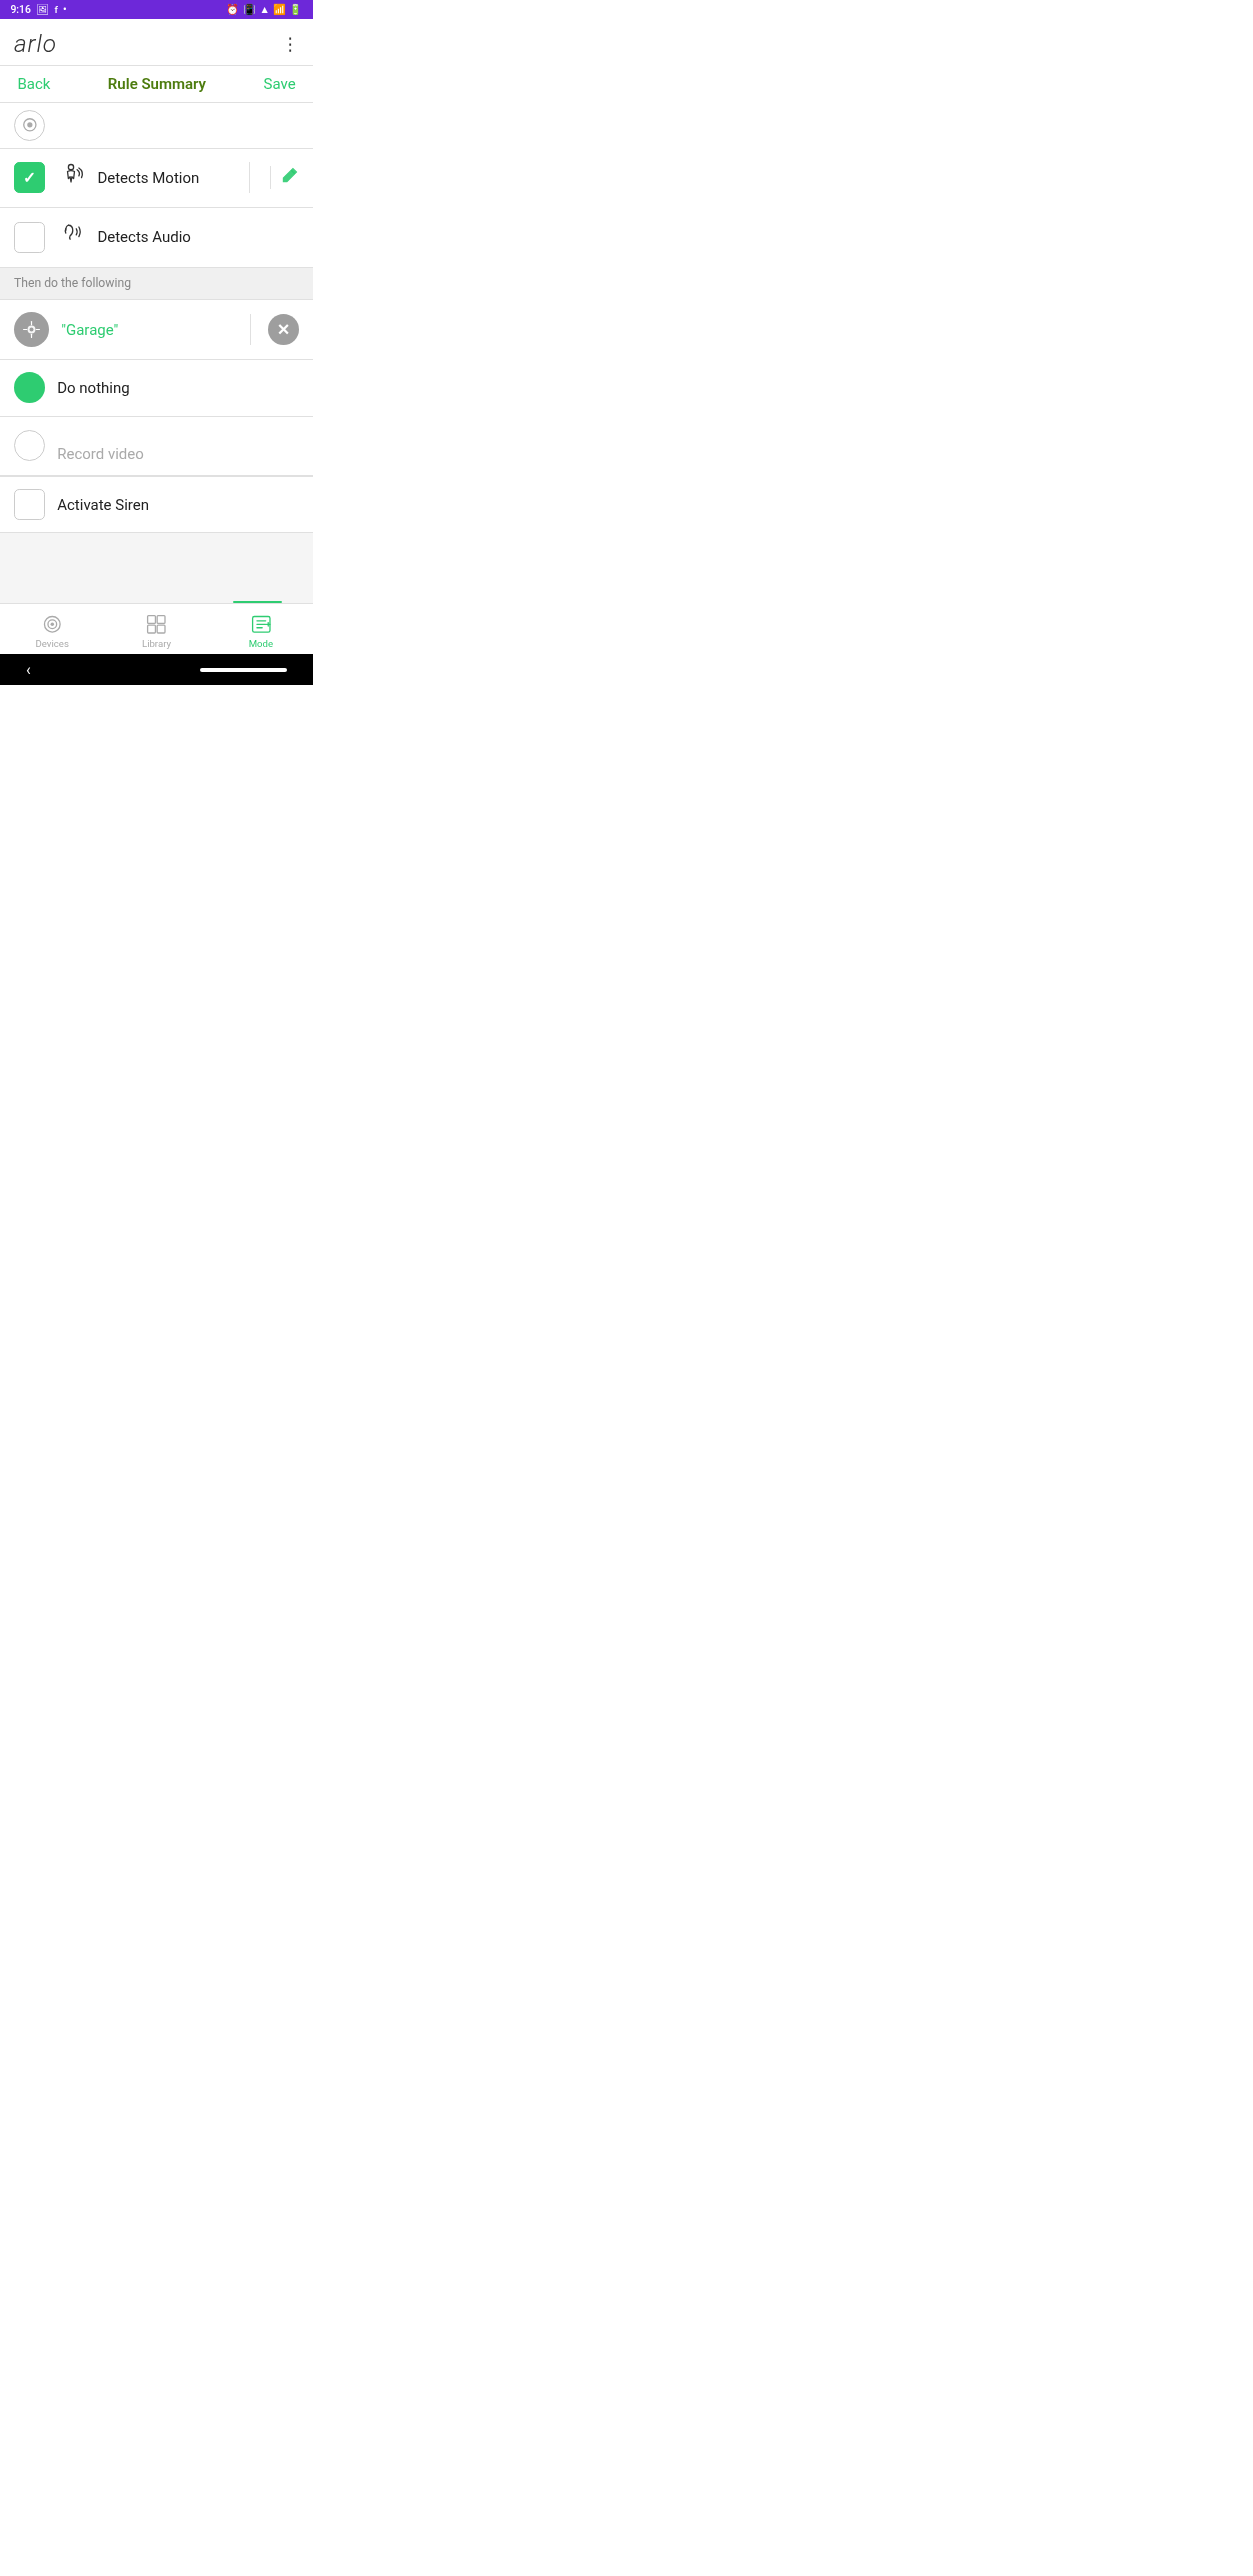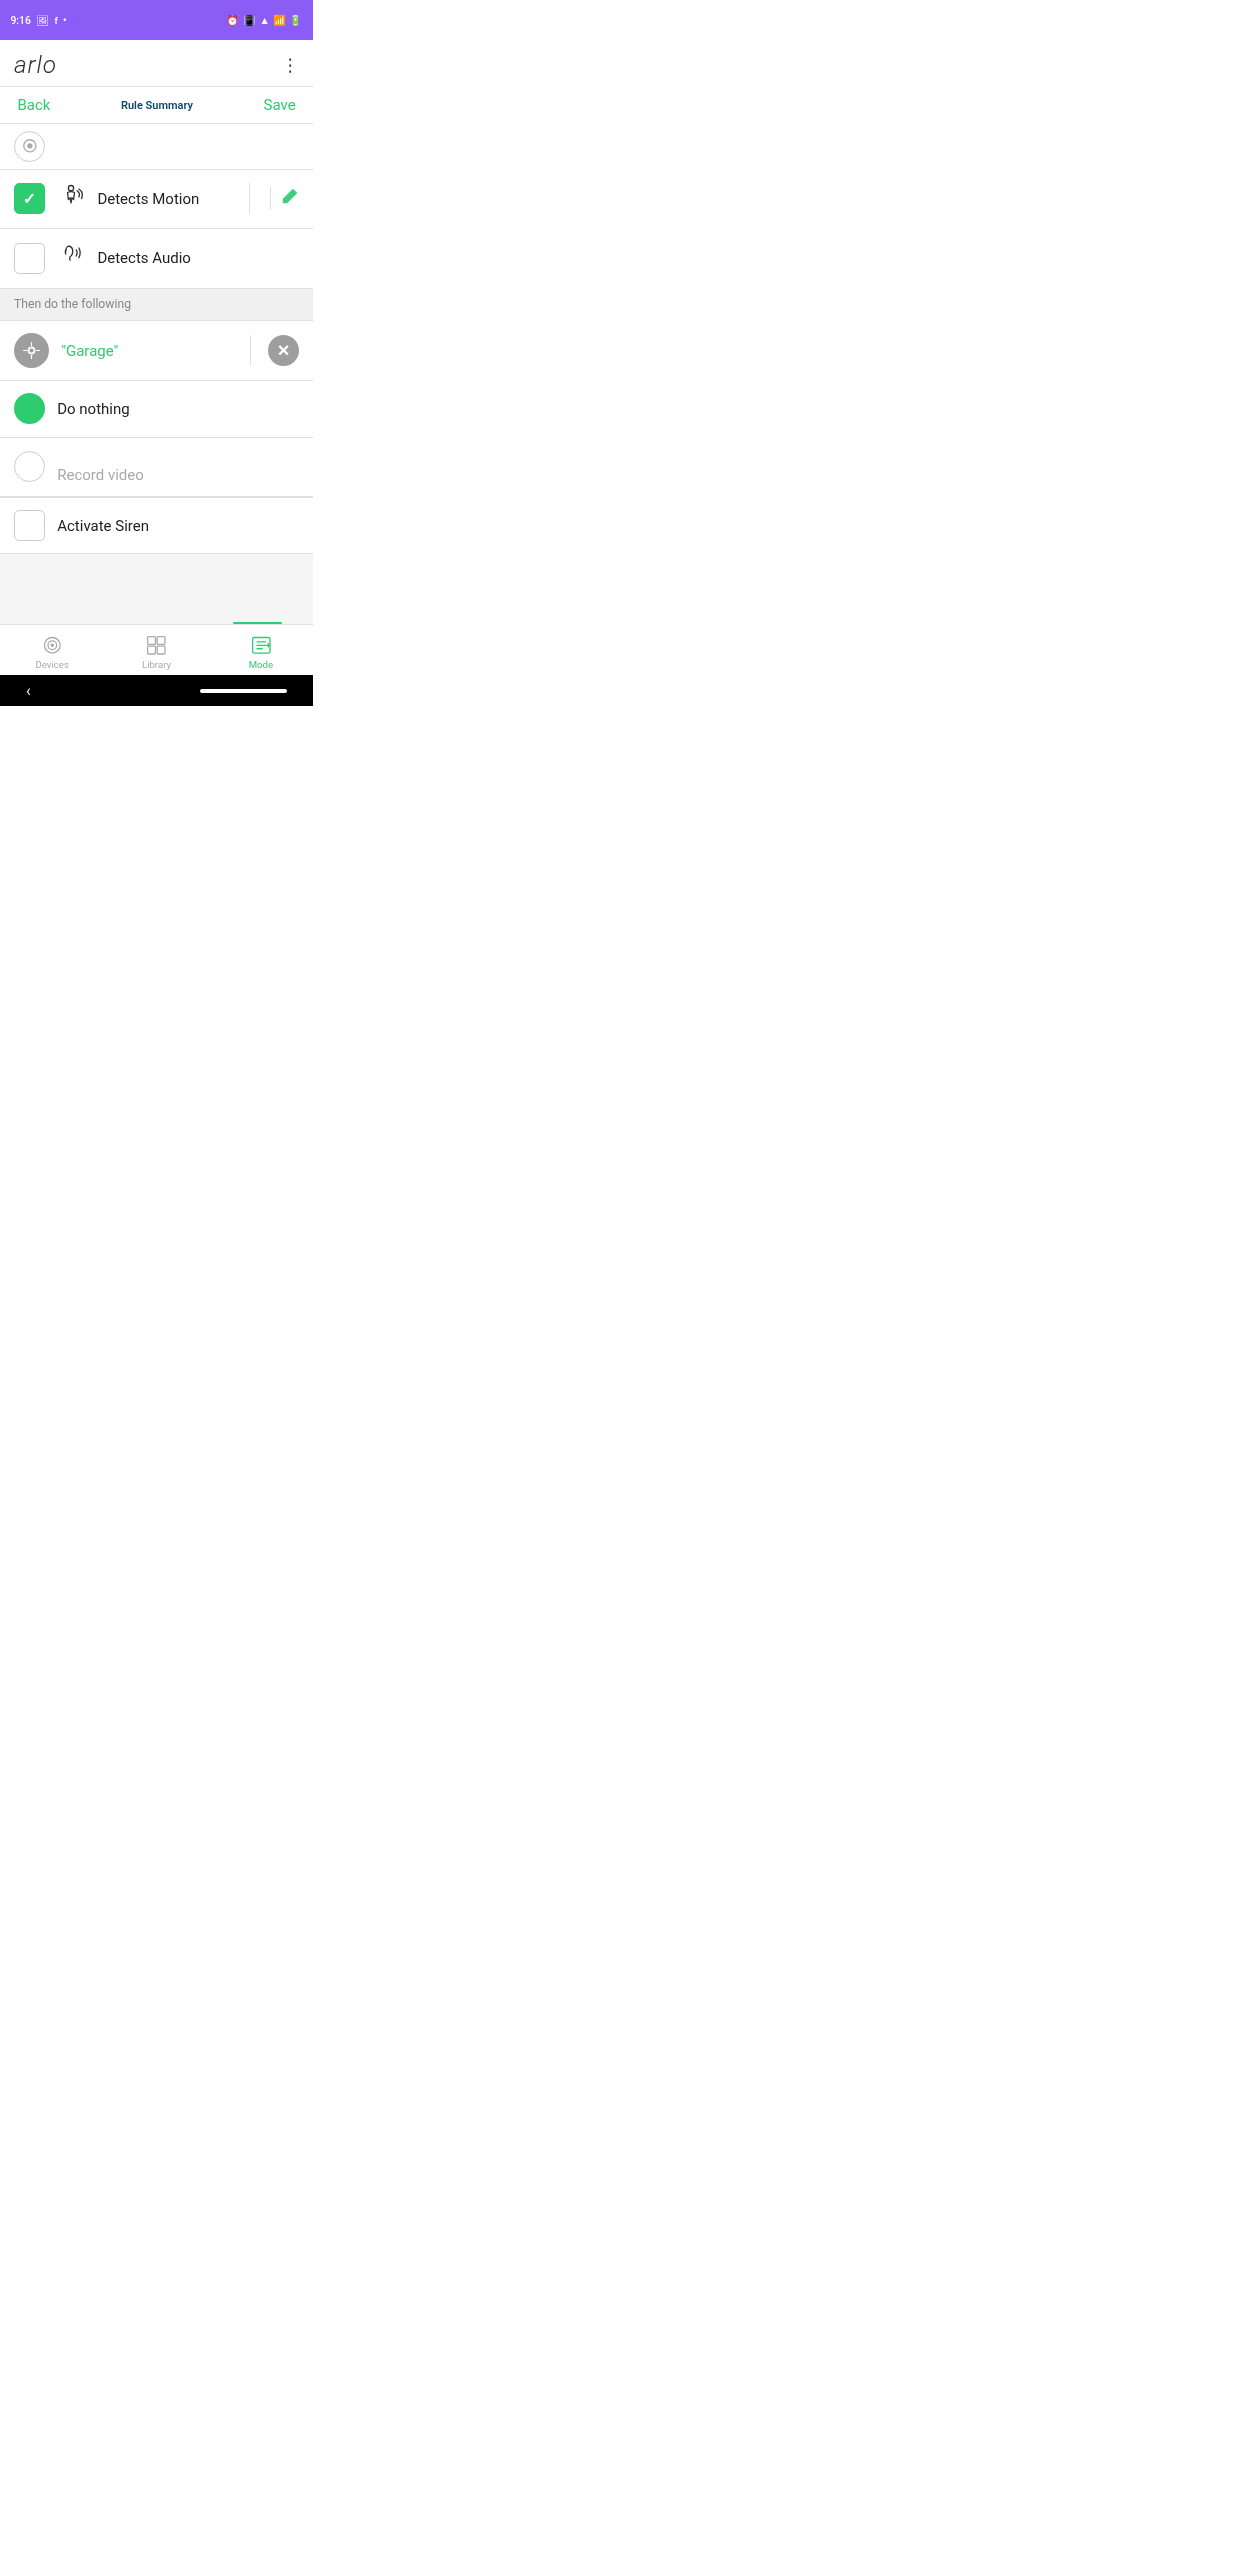--- a/index.html
+++ b/index.html
@@ -8,22 +8,22 @@
       font-family: -apple-system, BlinkMacSystemFont, 'Segoe UI', Roboto, sans-serif;
       background: #fff;
       width: 313px;
       min-height: 644px;
       overflow-x: hidden;
       position: relative;
     }
 
     
     .status-bar {
-      background: #8b5cf6;
-      height: 40px;
+      background: #6d28d9;
+      height: 19px;
       display: flex;
       align-items: center;
       justify-content: space-between;
       padding: 0 10.4px;
       color: #fff;
       font-size: 10.4px;
       font-weight: 500;
     }
     .status-left { display: flex; align-items: center; gap: 5.2px; }
     .status-right { display: flex; align-items: center; gap: 3.5px; }
@@ -58,23 +58,23 @@
       padding: 8.7px 17.4px;
       border-bottom: 0.9px solid #e0e0e0;
     }
     .nav-back {
       color: #2ecc71;
       font-size: 15px;
       font-weight: 400;
       cursor: pointer;
     }
     .nav-title {
-      font-size: 11px;
+      font-size: 15px;
       font-weight: 600;
-      color: #0c4a6e;
+      color: #4d7c0f;
     }
     .nav-save {
       color: #2ecc71;
       font-size: 15px;
       font-weight: 400;
       cursor: pointer;
     }
 
     
     .section-partial {

